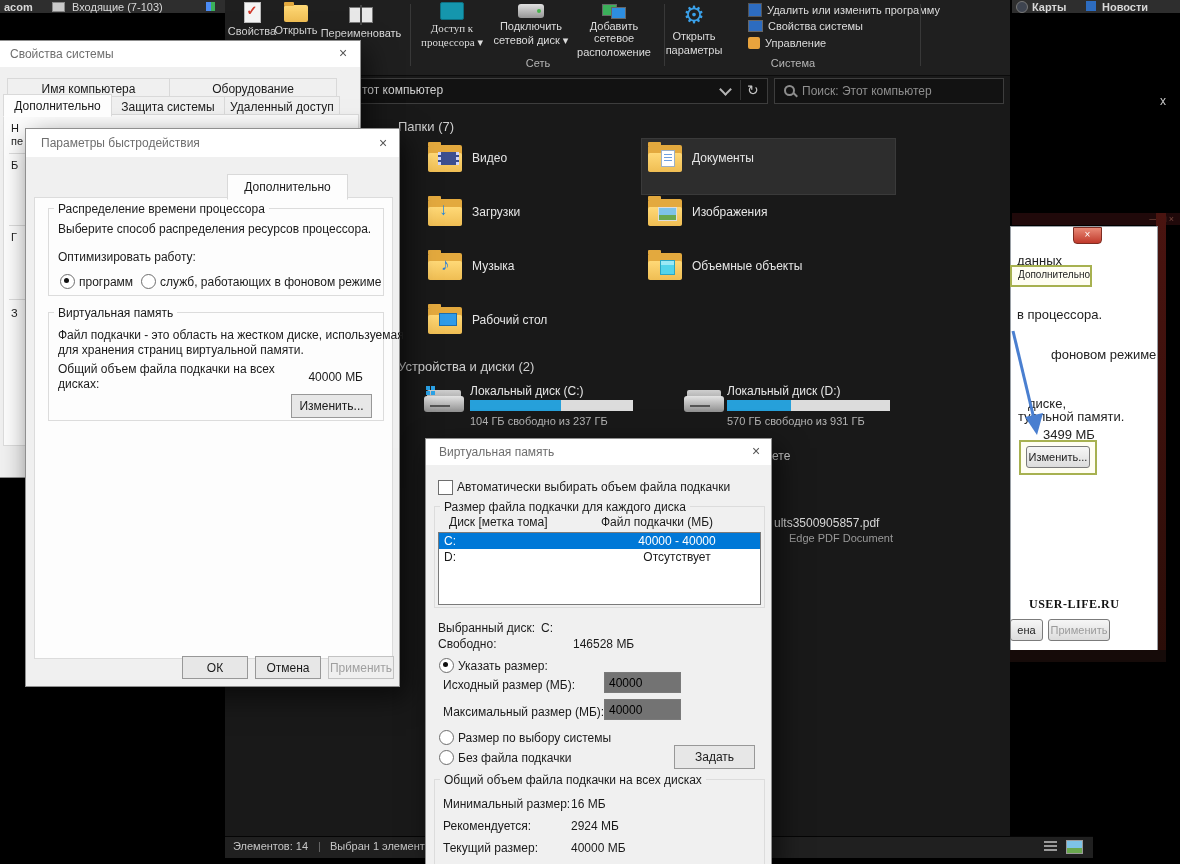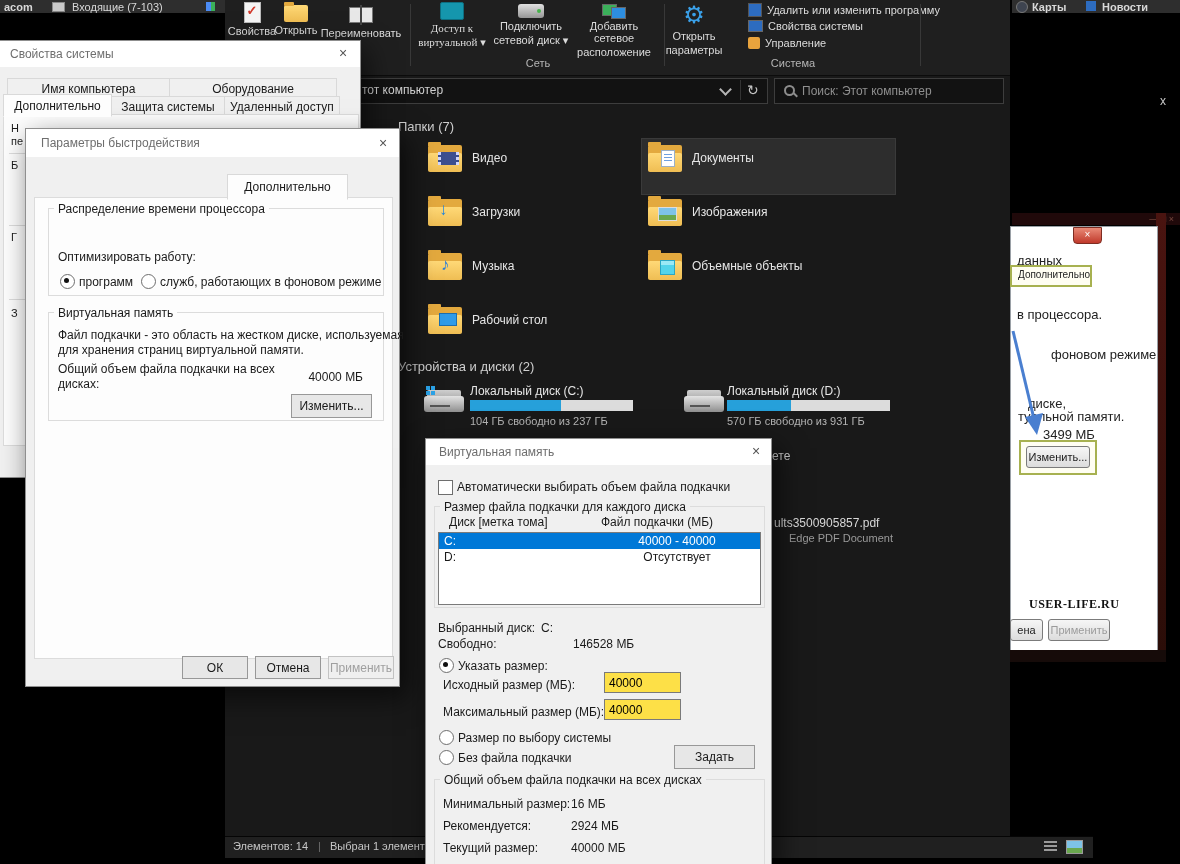--- a/index.html
+++ b/index.html
@@ -65,21 +65,21 @@
   .glabel-w{position:absolute;background:#fdfdfd;padding:0 4px;font-size:12px;color:#1a1a1a;white-space:nowrap;}
   .glabel-g{position:absolute;background:#f0f0f0;padding:0 4px;font-size:12px;color:#1a1a1a;white-space:nowrap;}
   .t12{position:absolute;font-size:12px;color:#1a1a1a;white-space:nowrap;}
   .t11{position:absolute;font-size:11px;color:#1a1a1a;white-space:nowrap;}
   .btn{position:absolute;background:#e7e7e7;border:1px solid #989898;font-size:12px;color:#1a1a1a;
        display:flex;align-items:center;justify-content:center;white-space:nowrap;}
   .btn.dis{color:#9f9f9f;border-color:#c3c3c3;background:#efefef;}
   .radio{position:absolute;width:13px;height:13px;border:1px solid #6e6e6e;border-radius:50%;background:#fff;}
   .radio.sel::after{content:'';position:absolute;left:3px;top:3px;width:5px;height:5px;border-radius:50%;background:#111;}
   .chk{position:absolute;width:13px;height:13px;border:1px solid #6e6e6e;background:#fff;}
-  .inp{position:absolute;background:#fde047;border:1px solid #7a7a7a;font-size:12px;padding:1px 4px;
+  .inp{position:absolute;background:#737373;border:1px solid #7a7a7a;font-size:12px;padding:1px 4px;
        font-family:"Liberation Sans",sans-serif;box-sizing:border-box;}
   .listbox{position:absolute;background:#fff;border:1px solid #7a7a7a;overflow:hidden;}
   .vrow{display:flex;height:16px;font-size:12px;color:#1a1a1a;align-items:center;}
   .vrow.sel{background:#0078d7;color:#fff;}
   .vrow .c1{width:158px;padding-left:5px;}
   .vrow .c2{width:150px;text-align:center;}
 
   
   .ovpanel{position:absolute;left:1010px;top:226px;width:146px;height:424px;background:#fff;border:1px solid #9aa0a6;}
   .ovtop{position:absolute;left:1012px;top:213px;width:168px;height:12px;background:#20090a;color:#7a4a40;font-size:9px;}
@@ -157,21 +157,21 @@
   </div>
   <div class="rbig" style="left:324px;width:74px;">
     <span class="ic-ren" style="margin-top:5px;margin-bottom:2px;"></span>
     <span>Переименовать</span>
   </div>
   <div class="rsep" style="left:410px;"></div>
 
   <div class="rbig" style="left:414px;width:76px;font-family:Liberation Serif, serif;">
     <span class="ic-media"></span>
     <span>Доступ к</span>
-    <span>виртуальной ▾</span>
+    <span>процессора ▾</span>
   </div>
   <div class="rbig" style="left:492px;width:78px;">
     <span class="ic-drv" style="margin-top:2px;"></span>
     <span>Подключить</span>
     <span>сетевой диск ▾</span>
   </div>
   <div class="rbig" style="left:572px;width:84px;">
     <span class="ic-net">
       <i style="left:0;top:2px;background:#3bb05a;"></i>
         <i style="left:9px;top:5px;background:#2d8ee0;"></i>
@@ -356,20 +356,21 @@
   <div class="dlg" style="left:25px;top:128px;width:373px;height:557px;">
     <div class="dtitlebar" style="height:28px;"></div>
     <span class="dtitle" style="left:15px;top:7px;">Параметры быстродействия</span>
     <span class="dclose" style="left:353px;top:7px;">×</span>
 
     <div class="tab active" style="left:201px;top:45px;width:119px;height:24px;">Дополнительно</div>
     <div class="page" style="left:8px;top:68px;width:357px;height:460px;"></div>
 
     <div class="grp" style="left:22px;top:79px;width:334px;height:86px;"></div>
     <span class="glabel-w" style="left:28px;top:73px;">Распределение времени процессора</span>
+    <span class="t12" style="left:32px;top:93px;">Выберите способ распределения ресурсов процессора.</span>
     <span class="t12" style="left:32px;top:121px;">Оптимизировать работу:</span>
     <span class="radio sel" style="left:34px;top:145px;"></span>
     <span class="t12" style="left:53px;top:146px;">программ</span>
     <span class="radio" style="left:115px;top:145px;"></span>
     <span class="t12" style="left:134px;top:146px;">служб, работающих в фоновом режиме</span>
 
     <div class="grp" style="left:22px;top:183px;width:334px;height:107px;"></div>
     <span class="glabel-w" style="left:28px;top:177px;">Виртуальная память</span>
     <span class="t12" style="left:32px;top:199px;">Файл подкачки - это область на жестком диске, используемая</span>
     <span class="t12" style="left:32px;top:214px;">для хранения страниц виртуальной памяти.</span>

